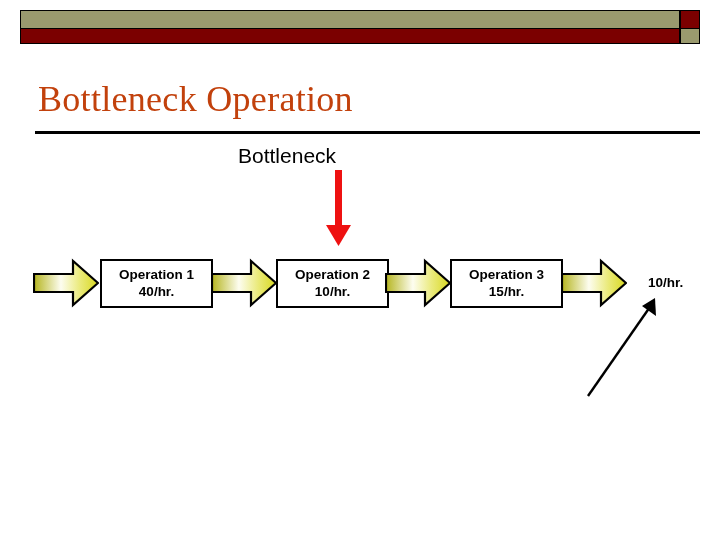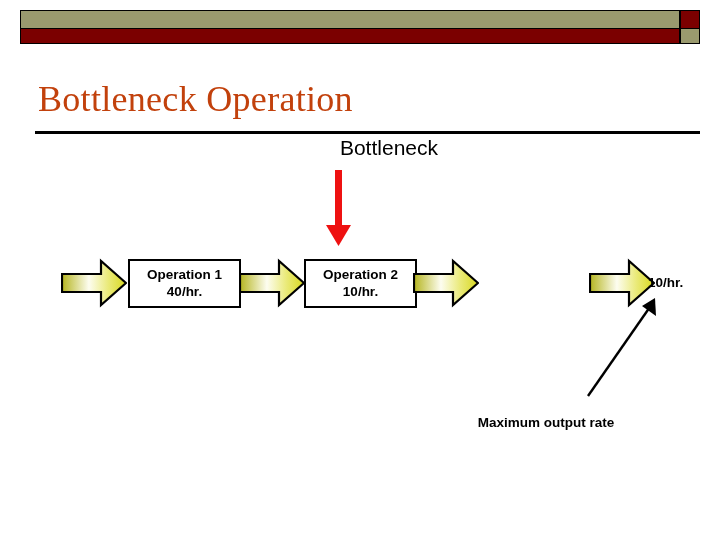--- a/index.html
+++ b/index.html
@@ -78,40 +78,40 @@
     top: 131px;
     width: 665px;
     height: 3px;
     background: #000000;
   }
 
   
   #bottleneck-label {
     position: absolute;
     left: 238px;
-    top: 136px;
+    top: 144px;
     width: 200px;
-    text-align: right;
+    text-align: left;
     font-size: 21px;
     color: #000000;
   }
 
   
   #red-down-arrow {
     position: absolute;
     left: 322px;
     top: 170px;
     width: 33px;
     height: 76px;
   }
 
   
   #flow-row {
     position: absolute;
-    left: 56px;
+    left: 28px;
     top: 250px;
     width: 660px;
     height: 70px;
   }
   .flow-arrow {
     position: absolute;
     top: 8px;
     width: 66px;
     height: 50px;
   }
@@ -234,20 +234,24 @@
       <linearGradient id="gradC" x1="0" y1="0" x2="1" y2="0">
         <stop offset="0%" stop-color="#b5b520"></stop>
         <stop offset="42%" stop-color="#fdfdf0"></stop>
         <stop offset="72%" stop-color="#eaea7a"></stop>
         <stop offset="100%" stop-color="#d8d820"></stop>
       </linearGradient>
     </defs>
     <polygon points="1,16 40,16 40,3 65,25 40,47 40,34 1,34" fill="url(#gradC)" stroke="#000000" stroke-width="2.2"></polygon>
   </svg>
 
+  <div class="op-box" id="op-box-3">
+    <span>Operation 3</span>
+    <span>15/hr.</span>
+  </div>
 
   <svg class="flow-arrow" id="flow-arrow-3" viewBox="0 0 66 50">
     <defs>
       <linearGradient id="gradD" x1="0" y1="0" x2="1" y2="0">
         <stop offset="0%" stop-color="#b5b520"></stop>
         <stop offset="42%" stop-color="#fdfdf0"></stop>
         <stop offset="72%" stop-color="#eaea7a"></stop>
         <stop offset="100%" stop-color="#d8d820"></stop>
       </linearGradient>
     </defs>
@@ -256,14 +260,13 @@
 </div>
 
 <div id="output-rate-label">10/hr.</div>
 
 <svg id="callout-leader" viewBox="0 0 90 110">
   <line x1="8" y1="104" x2="72" y2="12" stroke="#000000" stroke-width="2.4"></line>
   <polygon points="75,6 76,24 62,14" fill="#000000"></polygon>
 </svg>
 
 <div id="caption">
-  <div>Maximum output rate</div>
 </div>
 
 </body></html>

